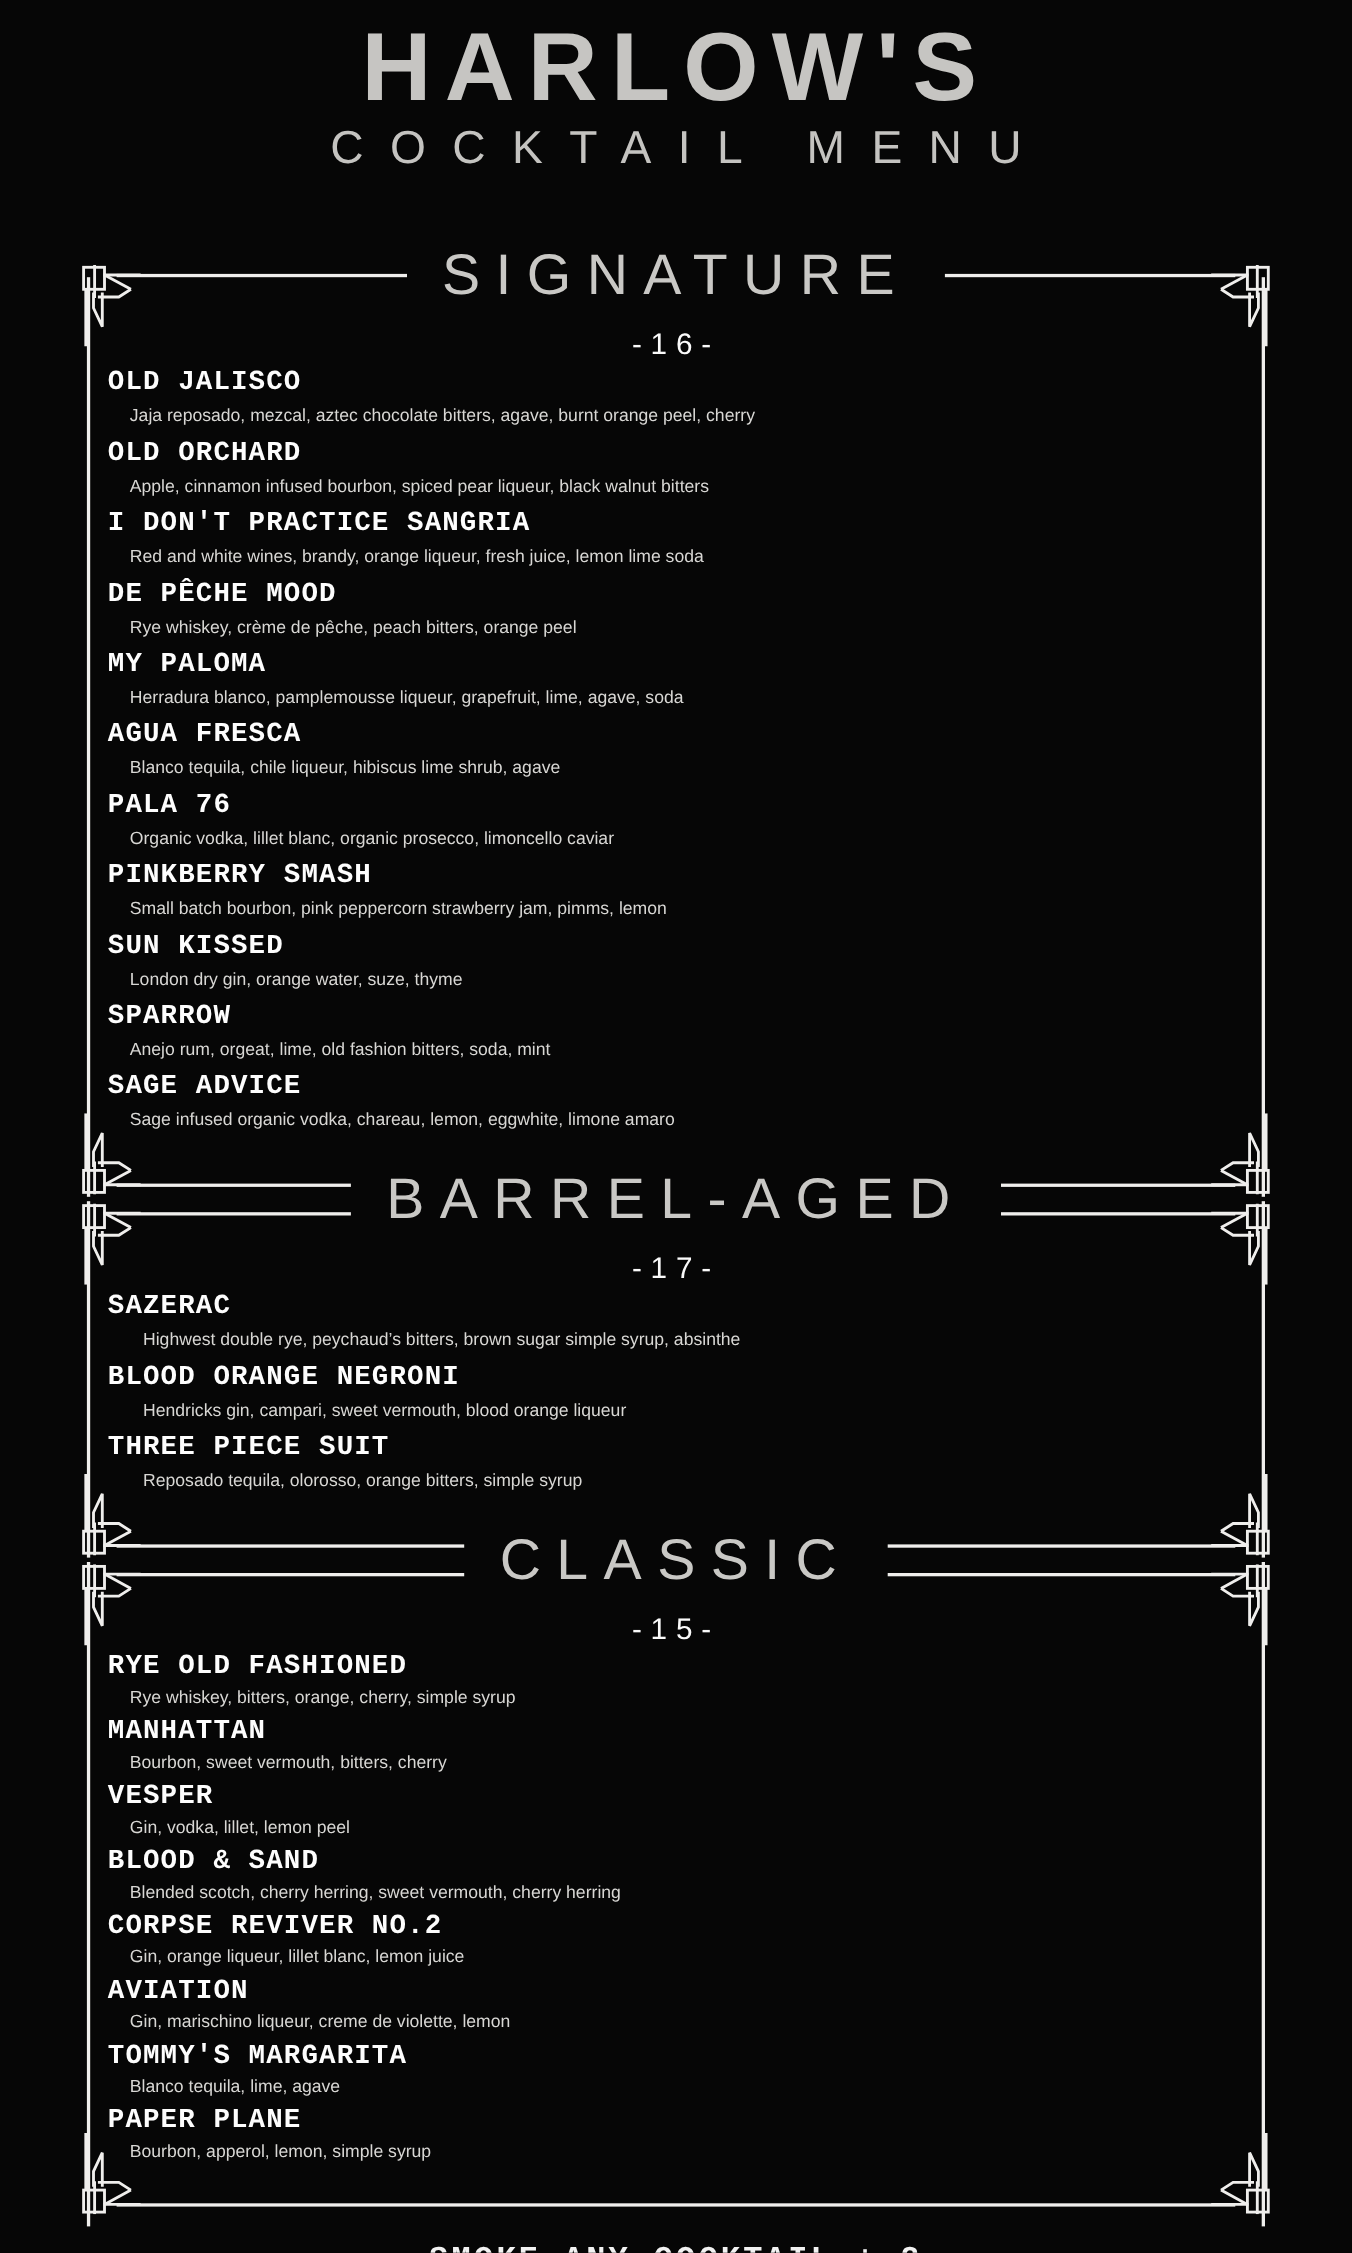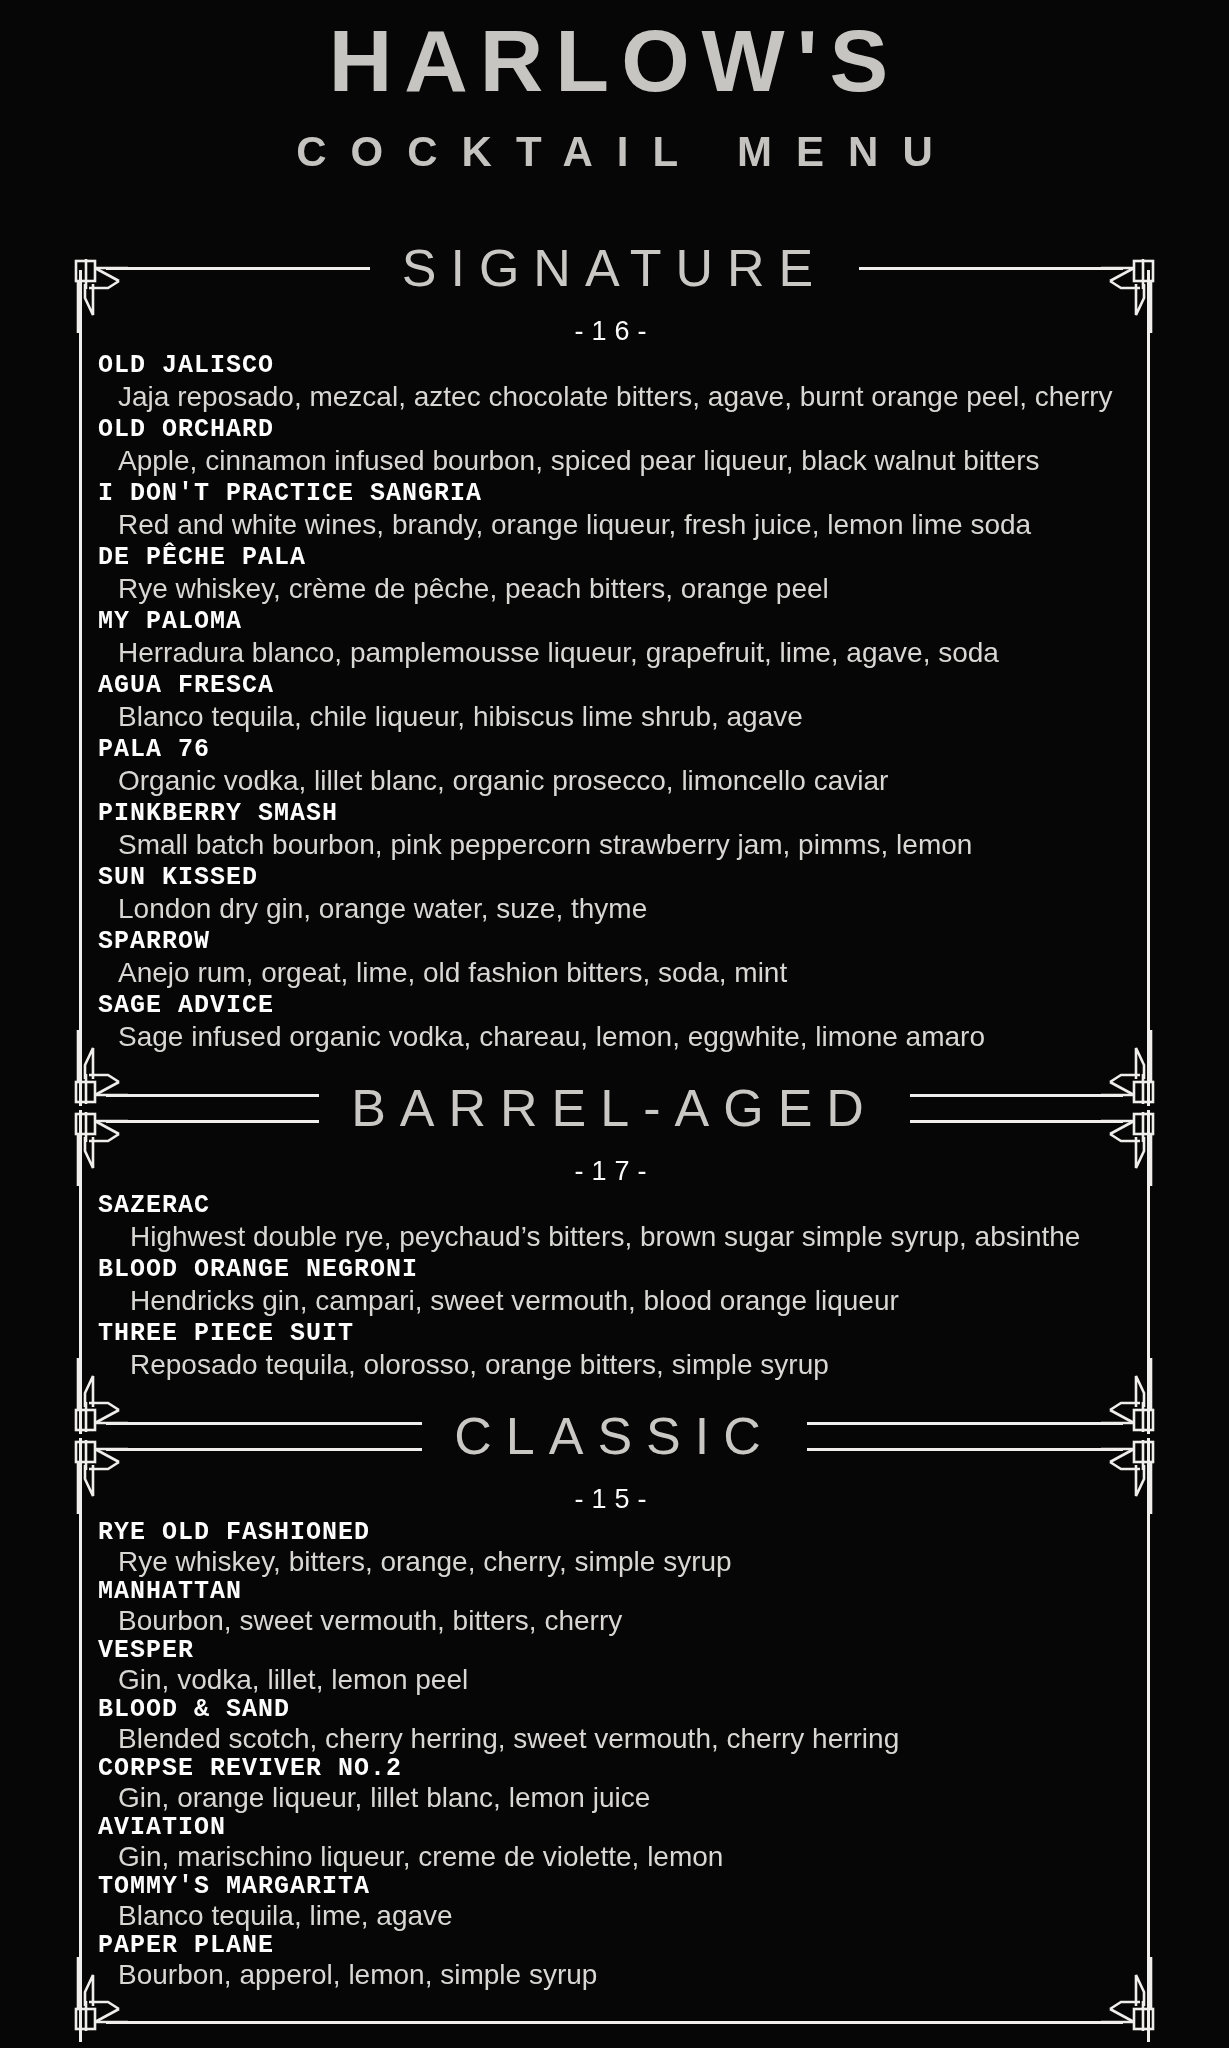--- a/index.html
+++ b/index.html
@@ -8,21 +8,21 @@
     background:#060606;color:#ddd;
     font-family:"Liberation Sans",sans-serif;
   }
   .page-header{text-align:center;padding-top:14px;}
   .page-title{
     font-size:88px;line-height:94px;letter-spacing:12px;font-weight:700;
     color:#c6c5c2;
   }
   .page-subtitle{
     font-size:42px;line-height:48px;letter-spacing:24px;text-indent:24px;
-    color:#c4c3c0;margin-top:20px;font-weight:700;
+    color:#c4c3c0;margin-top:2px;font-weight:400;
   }
 
   
   .header-row{
     display:flex;align-items:center;position:relative;
     padding:0 106px;height:88px;
   }
   .row-1{margin-top:48px;}
   .hline{flex:1;height:3px;background:#efeeec;}
   .double{flex:1;display:flex;flex-direction:column;gap:23px;}
@@ -53,21 +53,21 @@
     text-align:center;font-size:27px;line-height:30px;letter-spacing:8px;
     color:#fafafa;margin:0 0 2px 0;
   }
   .item{margin-left:98px;padding-bottom:3px;}
   .item-name{
     font-family:"Liberation Mono","DejaVu Sans Mono",monospace;font-weight:bold;
     font-size:25px;line-height:36px;letter-spacing:1px;color:#fdfdfd;
     white-space:nowrap;
   }
   .item-desc{
-    font-size:28px;line-height:25px;color:#d8d7d4;margin-left:20px;
+    font-size:16px;line-height:25px;color:#d8d7d4;margin-left:20px;
     white-space:nowrap;
   }
   .body-barrel .item-desc{margin-left:32px;}
   .body-classic .item-name{line-height:34px;}
   .body-classic .item-desc{line-height:23px;}
   .body-classic .item{padding-bottom:2px;}
 
   
   .bottom-row{
     display:flex;align-items:center;position:relative;
@@ -124,21 +124,21 @@
   </div>
   <div class="item">
     <div class="item-name">OLD ORCHARD</div>
     <div class="item-desc">Apple, cinnamon infused bourbon, spiced pear liqueur, black walnut bitters</div>
   </div>
   <div class="item">
     <div class="item-name">I DON'T PRACTICE SANGRIA</div>
     <div class="item-desc">Red and white wines, brandy, orange liqueur, fresh juice, lemon lime soda</div>
   </div>
   <div class="item">
-    <div class="item-name">DE PÊCHE PALA</div>
+    <div class="item-name">DE PÊCHE MOOD</div>
     <div class="item-desc">Rye whiskey, crème de pêche, peach bitters, orange peel</div>
   </div>
   <div class="item">
     <div class="item-name">MY PALOMA</div>
     <div class="item-desc">Herradura blanco, pamplemousse liqueur, grapefruit, lime, agave, soda</div>
   </div>
   <div class="item">
     <div class="item-name">AGUA FRESCA</div>
     <div class="item-desc">Blanco tequila, chile liqueur, hibiscus lime shrub, agave</div>
   </div>

